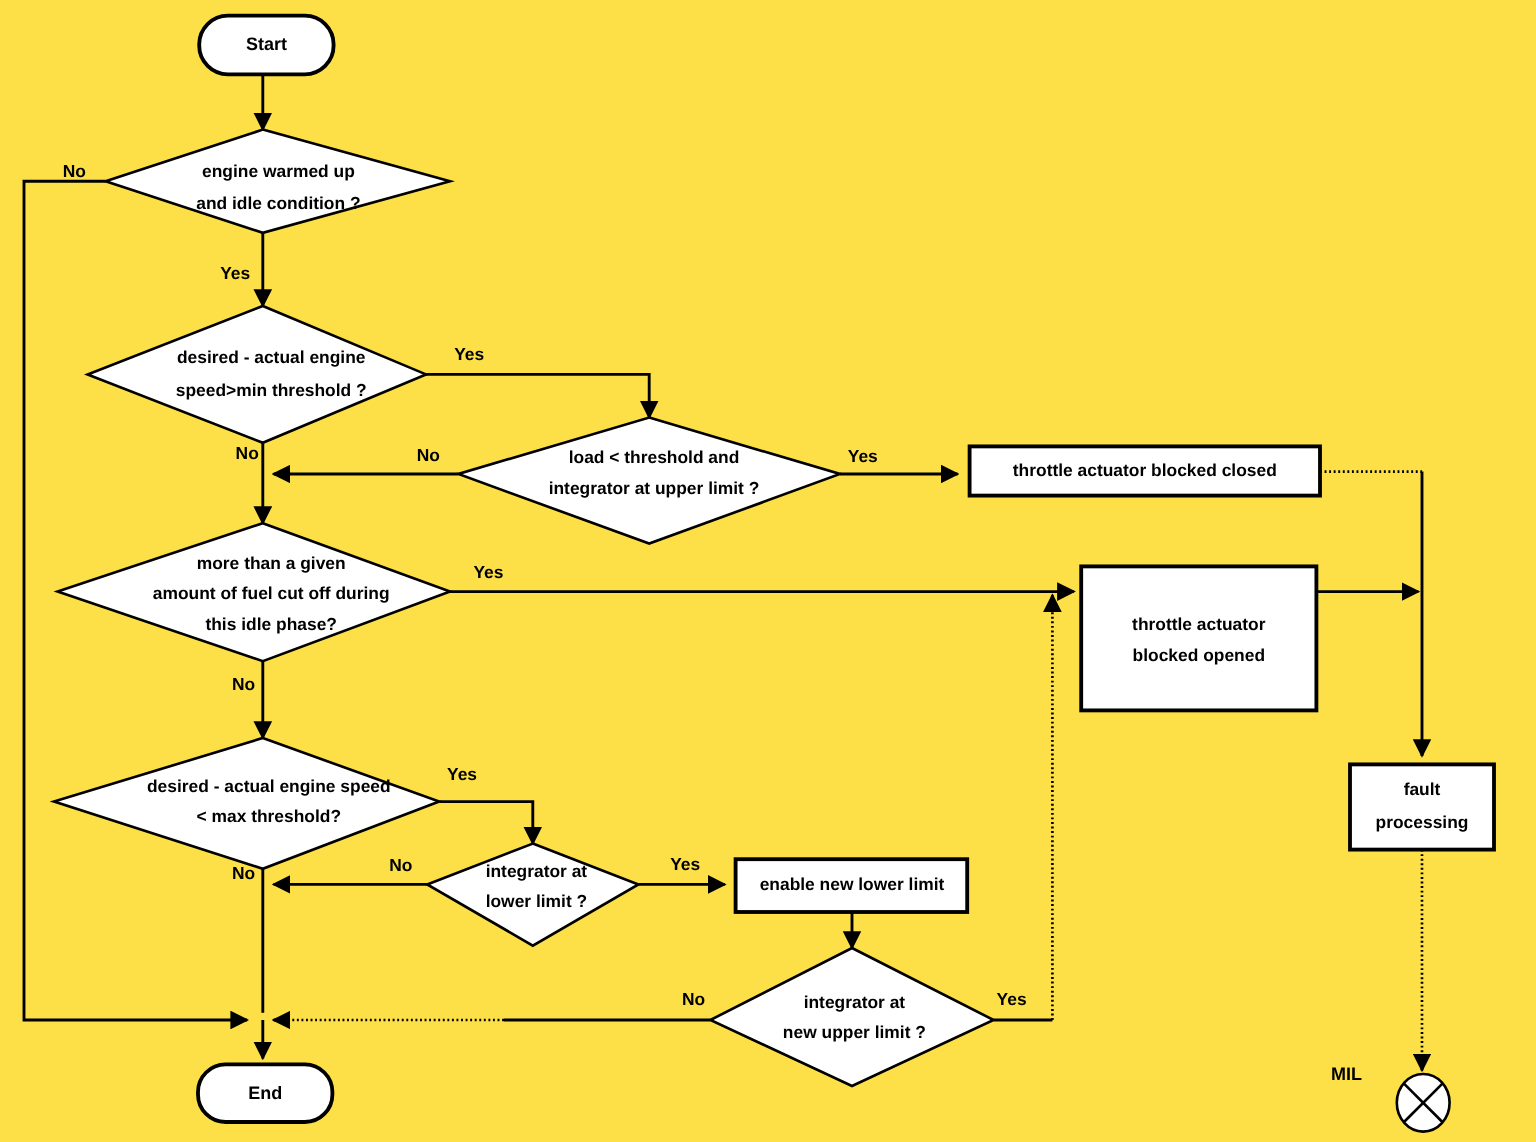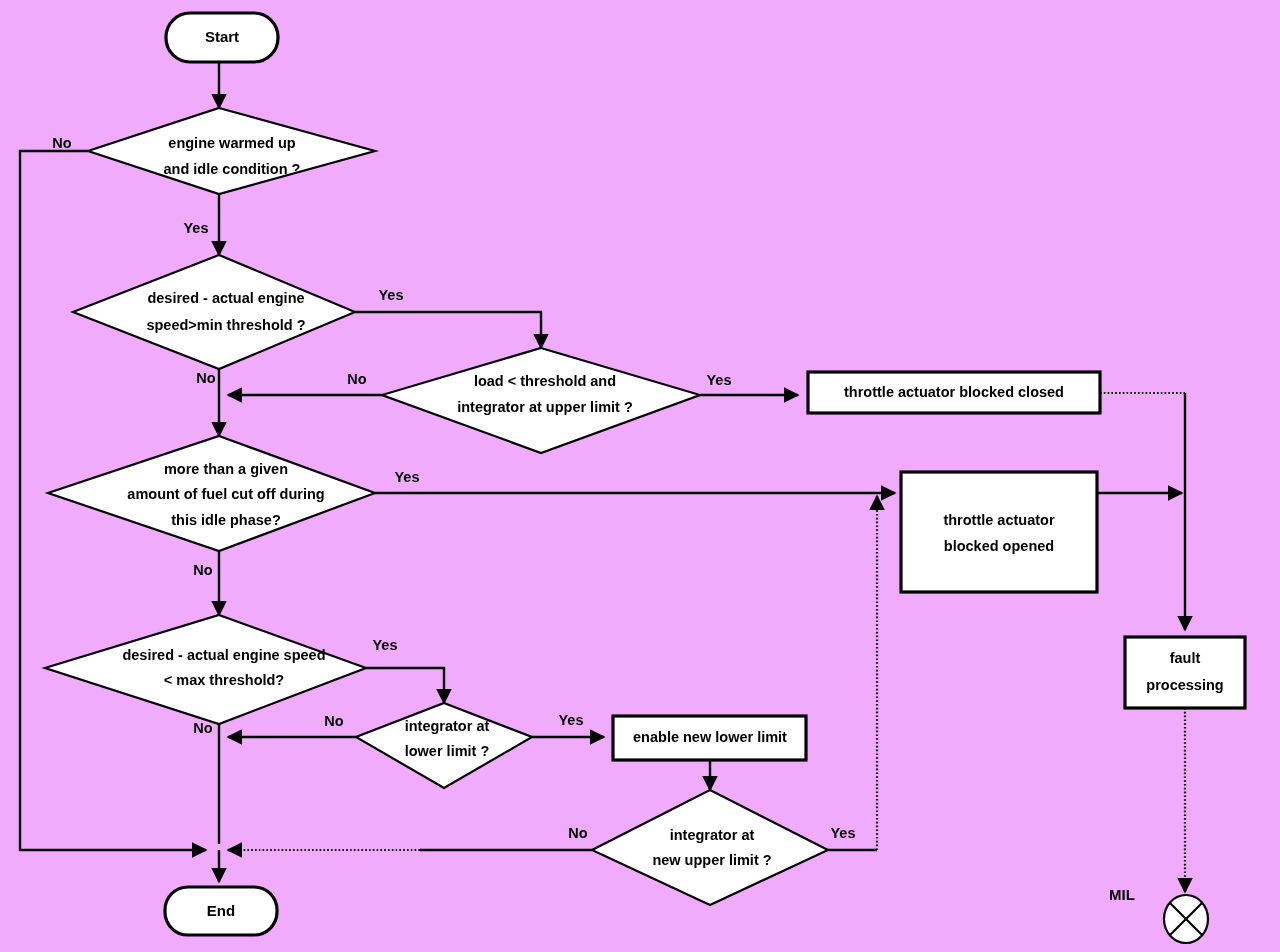--- a/index.html
+++ b/index.html
@@ -4,21 +4,21 @@
 <style>
   html, body {
     margin: 0;
     padding: 0;
     background: #ffffff;
   }
   #page {
     position: relative;
     width: 1280px;
     height: 952px;
-    background: #f0abfc;
+    background: #fde047;
     font-family: "Liberation Sans", sans-serif;
   }
   svg#flow {
     position: absolute;
     left: 0; top: 0;
     width: 1280px;
     height: 952px;
     display: block;
   }
   .shape-stroke {

